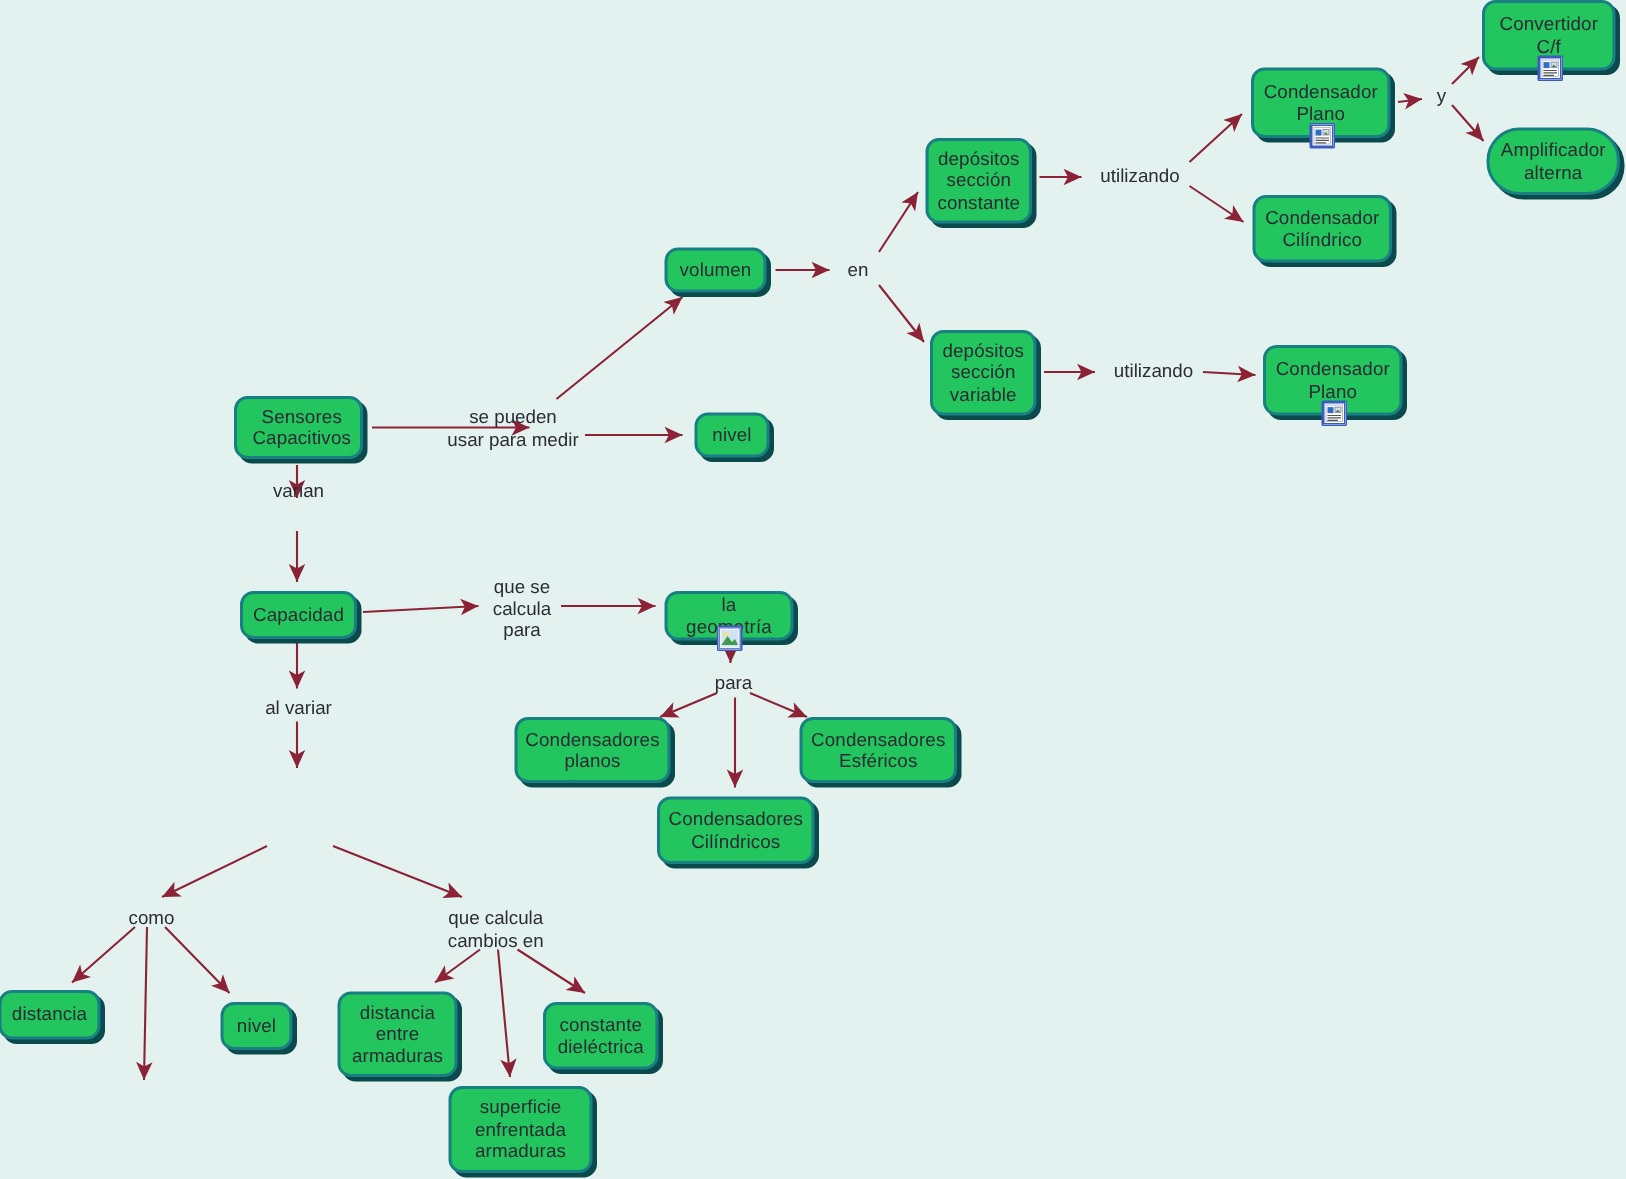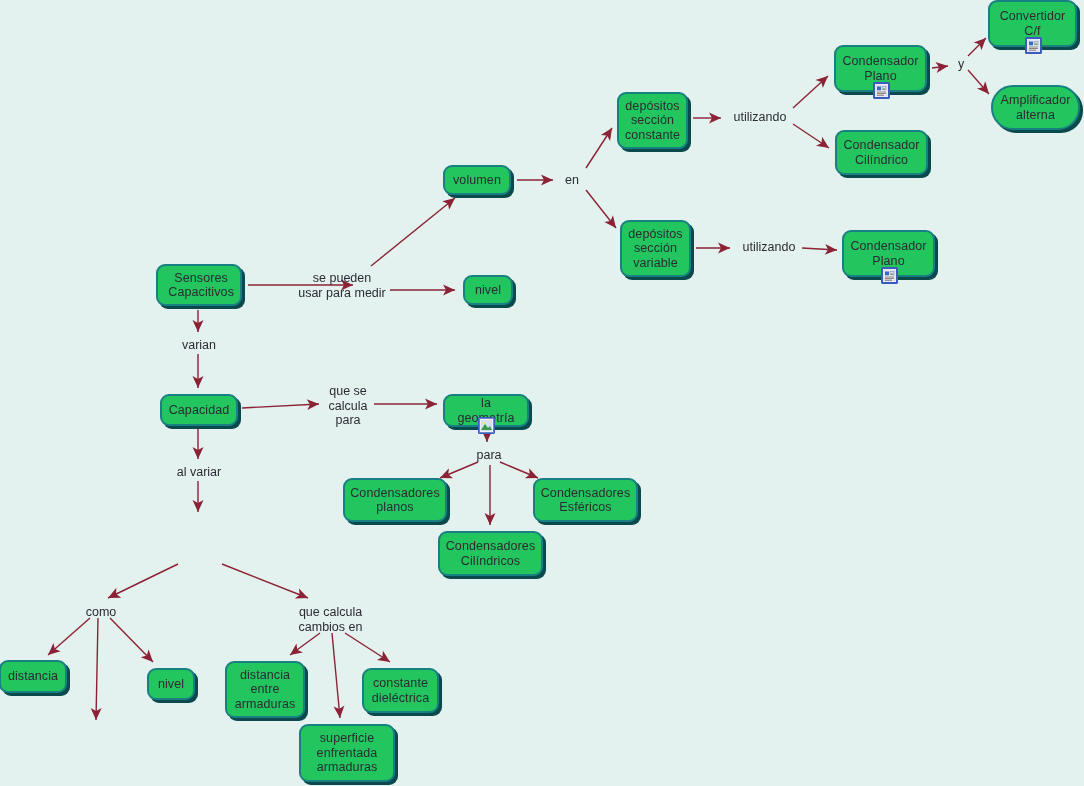--- a/index.html
+++ b/index.html
@@ -330,21 +330,21 @@
     <div class="node" style="left: 362px; top: 668px; width: 77px; height: 45px;">
       <span class="lbl">constante
 dieléctrica</span>
     </div>
     <div class="linklabel" style="left: 296px; top: 271px; width: 92px;">se pueden
 usar para medir</div>
     <div class="linklabel" style="left: 561px; top: 173px; width: 22px;">en</div>
     <div class="linklabel" style="left: 729px; top: 110px; width: 62px;">utilizando</div>
     <div class="linklabel" style="left: 954px; top: 57px; width: 14px;">y</div>
     <div class="linklabel" style="left: 738px; top: 240px; width: 62px;">utilizando</div>
-    <div class="linklabel" style="left: 178px; top: 338px; width: 42px;">varian</div>
+    <div class="linklabel" style="left: 178px; top: 320px; width: 42px;">varian</div>
     <div class="linklabel" style="left: 325px; top: 384px; width: 46px;">que se
 calcula
 para</div>
     <div class="linklabel" style="left: 473px; top: 448px; width: 32px;">para</div>
     <div class="linklabel" style="left: 172px; top: 465px; width: 54px;">al variar</div>
     <div class="linklabel" style="left: 81px; top: 605px; width: 40px;">como</div>
     <div class="linklabel" style="left: 288px; top: 605px; width: 85px;">que calcula
 cambios en</div>
   </div>
 

